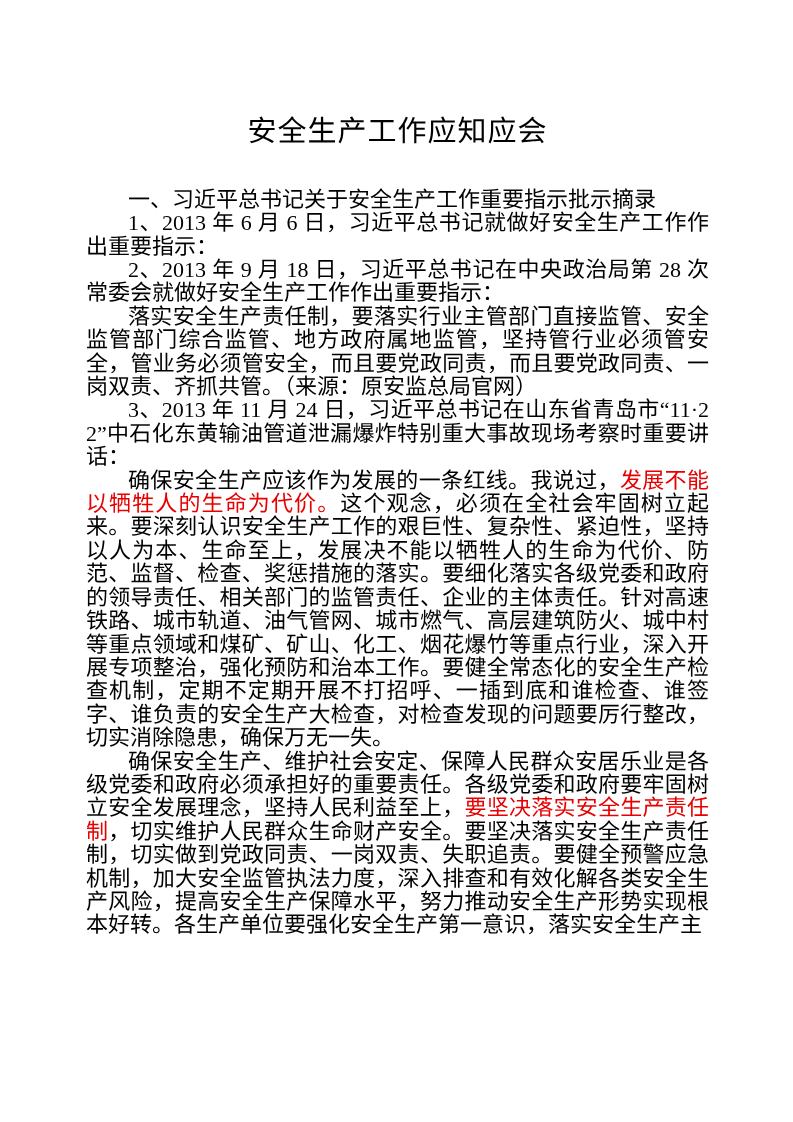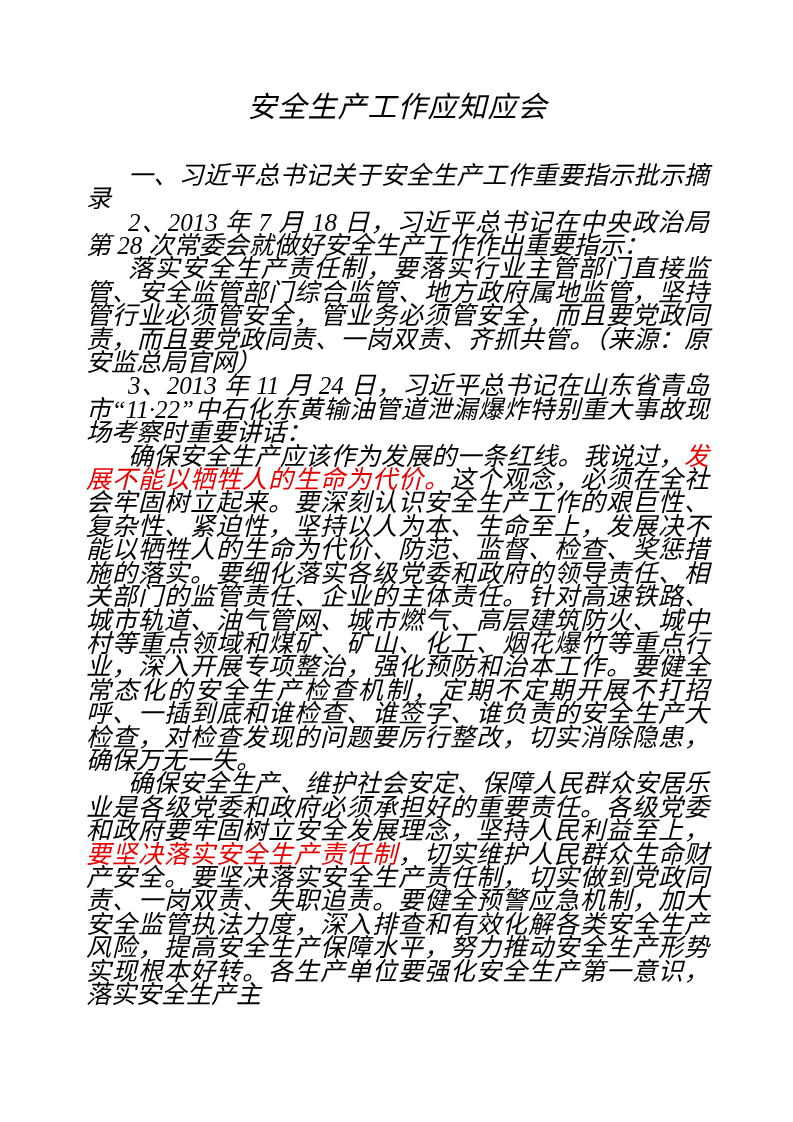--- a/index.html
+++ b/index.html
@@ -9,53 +9,53 @@
     width: 793px;
     height: 1122px;
     background: var(--page-bg);
     font-family: "Liberation Serif", "DejaVu Sans", sans-serif;
     color: var(--text-color);
   }
   .page {
     position: relative;
     width: 793px;
     height: 1006px;
-    padding: 90px 84px 0 86px;
+    padding: 114px 84px 0 86px;
     overflow: hidden;
     background: var(--page-bg);
-    font-style: italic;
   }
   .doc-title {
     margin: 0 0 39px 0;
     font-size: 29px;
     font-weight: 400;
     line-height: 1.2;
     text-align: center;
     letter-spacing: 1px;
     color: var(--text-color);
     font-family: "Liberation Sans", "DejaVu Sans", sans-serif;
   }
   .doc-body { width: 623px; }
   .para {
     margin: 0;
-    font-size: 25px;
+    font-size: 22px;
     line-height: 23.4px;
     text-align: justify;
     text-indent: 42px;
     word-break: break-all;
     color: var(--text-color);
   }
   .para .em { color: var(--em-color); }
 </style>
 </head>
 <body>
 
 <div class="page">
   <h1 class="doc-title">安全生产工作应知应会</h1>
   <div class="doc-body">
       <p class="para"><span>一、习近平总书记关于安全生产工作重要指示批示摘录</span></p>
-      <p class="para"><span>2、2013 年 7 月 18 日，习近平总书记在中央政治局第 28 次常委会就做好安全生产工作作出重要指示：</span></p>
+      <p class="para"><span>1、2013 年 6 月 6 日，习近平总书记就做好安全生产工作作出重要指示：</span></p>
+      <p class="para"><span>2、2013 年 9 月 18 日，习近平总书记在中央政治局第 28 次常委会就做好安全生产工作作出重要指示：</span></p>
       <p class="para"><span>落实安全生产责任制，要落实行业主管部门直接监管、安全监管部门综合监管、地方政府属地监管，坚持管行业必须管安全，管业务必须管安全，而且要党政同责，而且要党政同责、一岗双责、齐抓共管。（来源：原安监总局官网）</span></p>
       <p class="para"><span>3、2013 年 11 月 24 日，习近平总书记在山东省青岛市“11·22”中石化东黄输油管道泄漏爆炸特别重大事故现场考察时重要讲话：</span></p>
       <p class="para"><span>确保安全生产应该作为发展的一条红线。我说过，</span><span class="em">发展不能以牺牲人的生命为代价。</span><span>这个观念，必须在全社会牢固树立起来。要深刻认识安全生产工作的艰巨性、复杂性、紧迫性，坚持以人为本、生命至上，发展决不能以牺牲人的生命为代价、防范、监督、检查、奖惩措施的落实。要细化落实各级党委和政府的领导责任、相关部门的监管责任、企业的主体责任。针对高速铁路、城市轨道、油气管网、城市燃气、高层建筑防火、城中村等重点领域和煤矿、矿山、化工、烟花爆竹等重点行业，深入开展专项整治，强化预防和治本工作。要健全常态化的安全生产检查机制，定期不定期开展不打招呼、一插到底和谁检查、谁签字、谁负责的安全生产大检查，对检查发现的问题要厉行整改，切实消除隐患，确保万无一失。</span></p>
       <p class="para"><span>确保安全生产、维护社会安定、保障人民群众安居乐业是各级党委和政府必须承担好的重要责任。各级党委和政府要牢固树立安全发展理念，坚持人民利益至上，</span><span class="em">要坚决落实安全生产责任制</span><span>，切实维护人民群众生命财产安全。要坚决落实安全生产责任制，切实做到党政同责、一岗双责、失职追责。要健全预警应急机制，加大安全监管执法力度，深入排查和有效化解各类安全生产风险，提高安全生产保障水平，努力推动安全生产形势实现根本好转。各生产单位要强化安全生产第一意识，落实安全生产主</span></p>
     </div>
 </div>
 
 </body></html>

